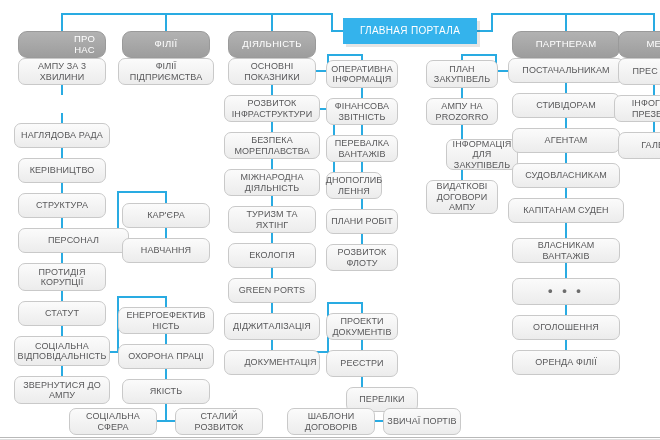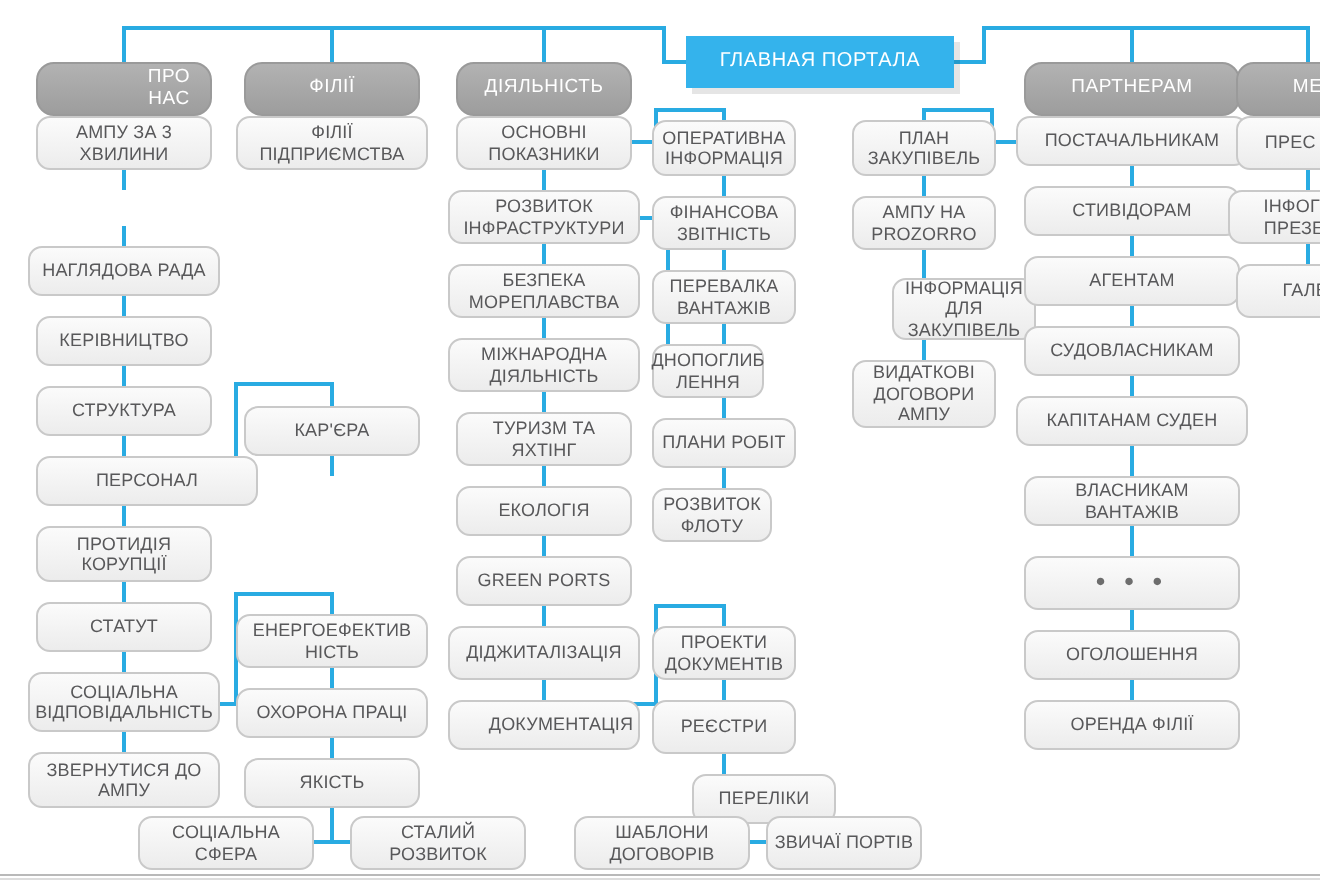--- a/index.html
+++ b/index.html
@@ -157,41 +157,42 @@
   <div class="node" style="left:18px;top:193px;width:88px;height:25px;">СТРУКТУРА</div>
   <div class="node" style="left:18px;top:228px;width:111px;height:25px;text-align:right;">ПЕРСОНАЛ</div>
   <div class="node" style="left:18px;top:263px;width:88px;height:28px;">ПРОТИДІЯ КОРУПЦІЇ</div>
   <div class="node" style="left:18px;top:301px;width:88px;height:25px;">СТАТУТ</div>
   <div class="node" style="left:14px;top:336px;width:96px;height:30px;">СОЦІАЛЬНА ВІДПОВІДАЛЬНІСТЬ</div>
   <div class="node" style="left:14px;top:376px;width:96px;height:28px;">ЗВЕРНУТИСЯ ДО АМПУ</div>
 
   <div class="node head" style="left:122px;top:31px;width:88px;height:27px;">ФІЛІЇ</div>
   <div class="node" style="left:118px;top:58px;width:96px;height:27px;">ФІЛІЇ ПІДПРИЄМСТВА</div>
   <div class="node" style="left:122px;top:203px;width:88px;height:25px;">КАР'ЄРА</div>
+  <div class="node" style="left:122px;top:238px;width:88px;height:25px;">НАВЧАННЯ</div>
   <div class="node" style="left:118px;top:307px;width:96px;height:27px;">ЕНЕРГОЕФЕКТИВ НІСТЬ</div>
   <div class="node" style="left:118px;top:344px;width:96px;height:25px;">ОХОРОНА ПРАЦІ</div>
   <div class="node" style="left:122px;top:379px;width:88px;height:25px;">ЯКІСТЬ</div>
 
   <div class="node head" style="left:228px;top:31px;width:88px;height:27px;">ДІЯЛЬНІСТЬ</div>
   <div class="node" style="left:228px;top:58px;width:88px;height:27px;">ОСНОВНІ ПОКАЗНИКИ</div>
   <div class="node" style="left:224px;top:95px;width:96px;height:27px;">РОЗВИТОК ІНФРАСТРУКТУРИ</div>
   <div class="node" style="left:224px;top:132px;width:96px;height:27px;">БЕЗПЕКА МОРЕПЛАВСТВА</div>
   <div class="node" style="left:224px;top:169px;width:96px;height:27px;">МІЖНАРОДНА ДІЯЛЬНІСТЬ</div>
   <div class="node" style="left:228px;top:206px;width:88px;height:27px;">ТУРИЗМ ТА ЯХТІНГ</div>
   <div class="node" style="left:228px;top:243px;width:88px;height:25px;">ЕКОЛОГІЯ</div>
   <div class="node" style="left:228px;top:278px;width:88px;height:25px;">GREEN PORTS</div>
   <div class="node" style="left:224px;top:313px;width:96px;height:27px;">ДІДЖИТАЛІЗАЦІЯ</div>
   <div class="node" style="left:224px;top:350px;width:96px;height:25px;padding-left:20px;">ДОКУМЕНТАЦІЯ</div>
 
   <div class="node" style="left:326px;top:60px;width:72px;height:28px;">ОПЕРАТИВНА ІНФОРМАЦІЯ</div>
   <div class="node" style="left:326px;top:98px;width:72px;height:27px;">ФІНАНСОВА ЗВІТНІСТЬ</div>
   <div class="node" style="left:326px;top:135px;width:72px;height:27px;">ПЕРЕВАЛКА ВАНТАЖІВ</div>
   <div class="node" style="left:326px;top:172px;width:56px;height:27px;">ДНОПОГЛИБ ЛЕННЯ</div>
   <div class="node" style="left:326px;top:209px;width:72px;height:25px;">ПЛАНИ РОБІТ</div>
-  <div class="node" style="left:326px;top:244px;width:60px;height:27px;">РОЗВИТОК ФЛОТУ</div>
+  <div class="node" style="left:326px;top:244px;width:72px;height:27px;">РОЗВИТОК ФЛОТУ</div>
   <div class="node" style="left:326px;top:313px;width:72px;height:27px;">ПРОЕКТИ ДОКУМЕНТІВ</div>
   <div class="node" style="left:326px;top:350px;width:72px;height:27px;">РЕЄСТРИ</div>
   <div class="node" style="left:326px;top:387px;width:72px;height:25px;margin-left:20px;">ПЕРЕЛІКИ</div>
 
   <div class="node" style="left:426px;top:60px;width:72px;height:28px;">ПЛАН ЗАКУПІВЕЛЬ</div>
   <div class="node" style="left:426px;top:98px;width:72px;height:27px;">АМПУ НА PROZORRO</div>
   <div class="node" style="left:426px;top:139px;width:72px;height:31px;margin-left:20px;">ІНФОРМАЦІЯ ДЛЯ ЗАКУПІВЕЛЬ</div>
   <div class="node" style="left:426px;top:180px;width:72px;height:34px;">ВИДАТКОВІ ДОГОВОРИ АМПУ</div>
 
   <div class="node head" style="left:512px;top:31px;width:108px;height:27px;">ПАРТНЕРАМ</div>

